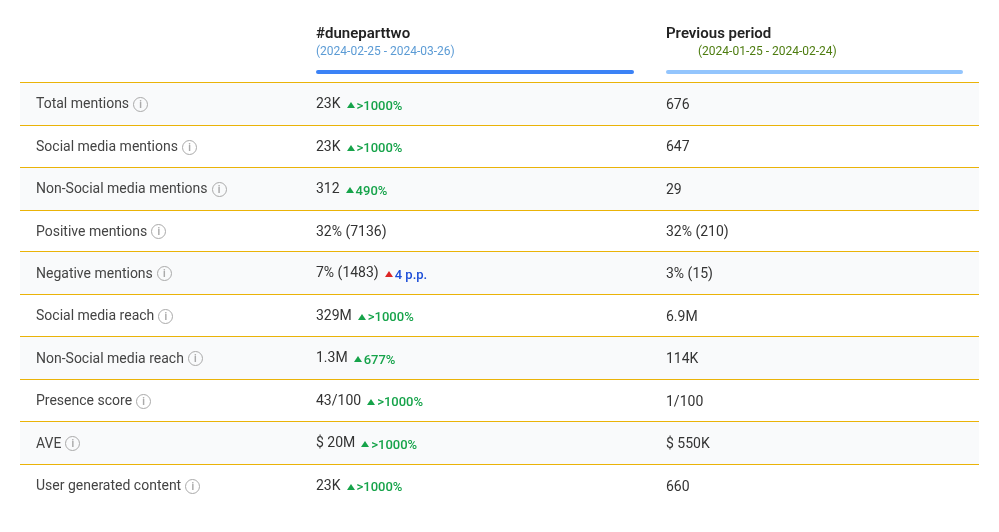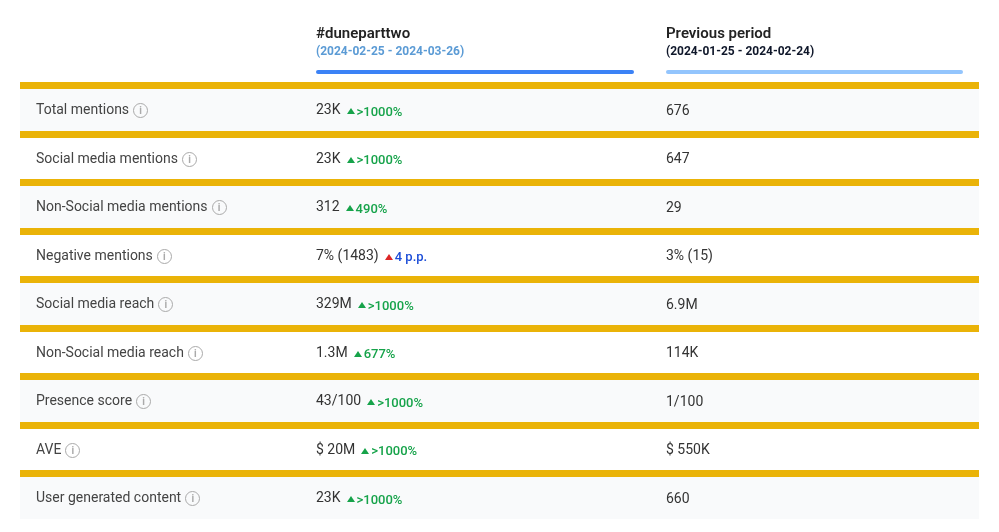--- a/index.html
+++ b/index.html
@@ -26,42 +26,42 @@
       vertical-align: top;
     }
     thead tr th:first-child {
       width: 280px;
     }
     thead tr th:nth-child(2) {
       width: 350px;
     }
     .period-sub {
       font-size: 12px;
-      font-weight: 700;
+      font-weight: 400;
       color: #5b9bd5;
       display: block;
       margin-top: 2px;
     }
     .bar-row th {
       padding: 0 16px 8px 16px;
     }
     .bar {
       height: 4px;
       border-radius: 2px;
     }
     .bar-primary {
       background: #3b82f6;
       width: 100%;
     }
     .bar-secondary {
       background: #93c5fd;
       width: 100%;
     }
     tbody tr {
-      border-top: 7px solid #eab308;
+      border-top: 1px solid #eab308;
     }
     tbody tr:nth-child(odd) {
       background: #f9fafb;
     }
     tbody tr:nth-child(even) {
       background: #fff;
     }
     td {
       padding: 12px 16px;
       vertical-align: middle;
@@ -139,21 +139,21 @@
   <table>
     <thead>
       <tr>
         <th></th>
         <th>
           <span>#duneparttwo</span>
           <span class="period-sub">(2024-02-25 - 2024-03-26)</span>
         </th>
         <th>
           <span>Previous period</span>
-          <span class="period-sub" style="color:#0f172a;">(2024-01-25 - 2024-02-24)</span>
+          <span class="period-sub" style="color:#4d7c0f;margin-left:32px;">(2024-01-25 - 2024-02-24)</span>
         </th>
       </tr>
       <tr class="bar-row">
         <th></th>
         <th>
           <div class="bar bar-primary"></div>
         </th>
         <th>
           <div class="bar bar-secondary"></div>
         </th>
@@ -169,20 +169,25 @@
           <td><span>Social media mentions</span><span class="info-icon">i</span></td>
           <td><span class="value">23K</span><span class="trend-up"><span class="arrow-up"></span>&gt;1000%</span></td>
           <td class="prev-value">647</td>
         </tr>
         <tr>
           <td><span>Non-Social media mentions</span><span class="info-icon">i</span></td>
           <td><span class="value">312</span><span class="trend-up"><span class="arrow-up"></span>490%</span></td>
           <td class="prev-value">29</td>
         </tr>
         <tr>
+          <td><span>Positive mentions</span><span class="info-icon">i</span></td>
+          <td><span class="value">32% (7136)</span></td>
+          <td class="prev-value">32% (210)</td>
+        </tr>
+        <tr>
           <td><span>Negative mentions</span><span class="info-icon">i</span></td>
           <td><span class="value">7% (1483)</span><span class="trend-up-red"><span class="arrow-up-red"></span>4 p.p.</span></td>
           <td class="prev-value">3% (15)</td>
         </tr>
         <tr>
           <td><span>Social media reach</span><span class="info-icon">i</span></td>
           <td><span class="value">329M</span><span class="trend-up"><span class="arrow-up"></span>&gt;1000%</span></td>
           <td class="prev-value">6.9M</td>
         </tr>
         <tr>

